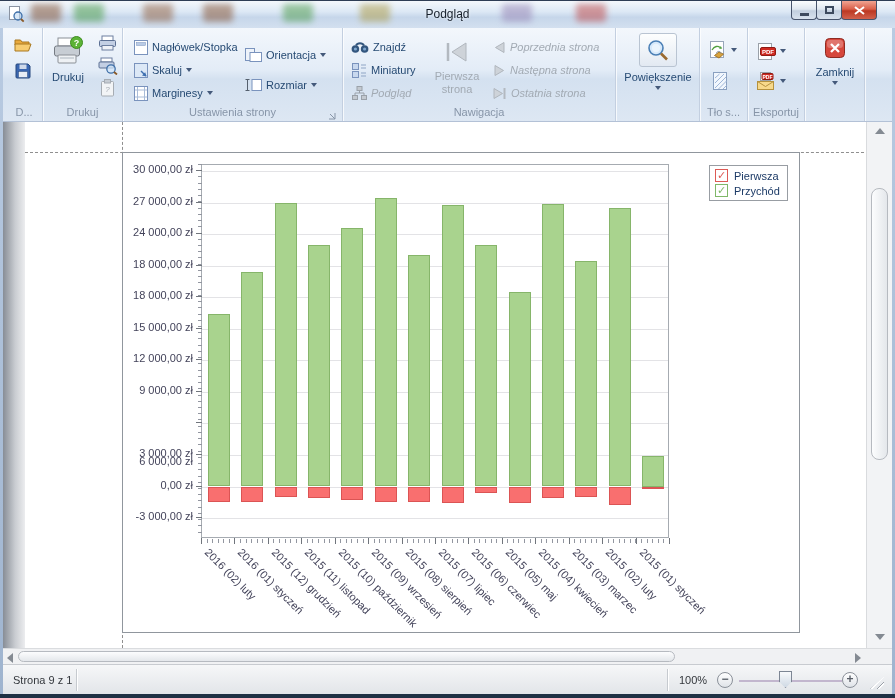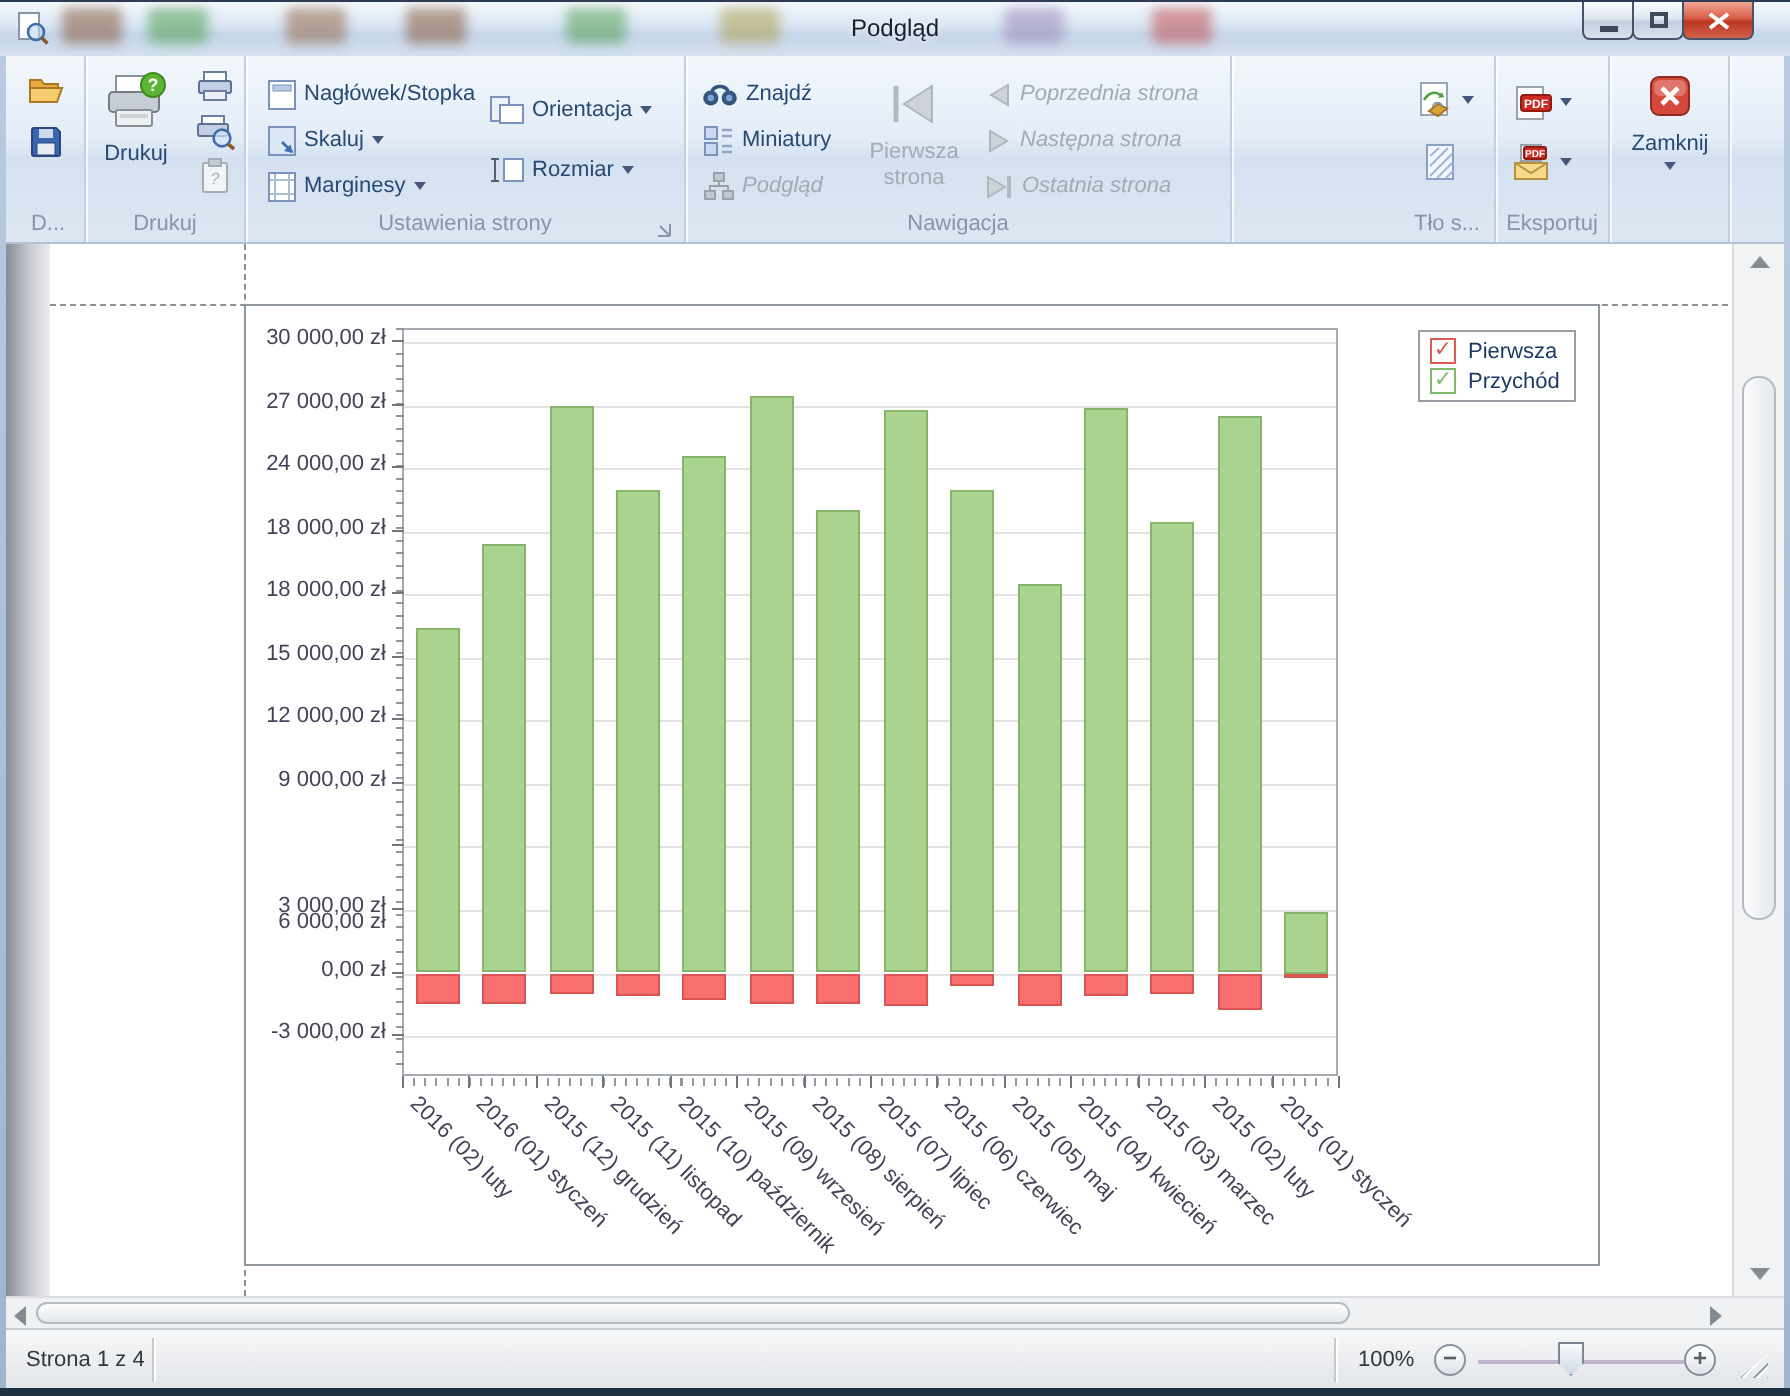--- a/index.html
+++ b/index.html
@@ -291,20 +291,33 @@
       <div class="rbtn disabled" style="left:150px;top:56px">
         <svg width="14" height="13" viewBox="0 0 14 13">
           <path d="M1 1.5l8.5 5L1 11.5z" fill="#ced3d9" stroke="#b0b6bd"></path>
           <path d="M11.5 1v11" stroke="#b3b9c0" stroke-width="2"></path>
         </svg>
         <span>Ostatnia strona</span>
       </div>
       <div class="g-label">Nawigacja</div>
     </div>
 
+    <div class="rgroup" style="left:613px;width:84px">
+      <div class="bigbtn" style="left:4px;top:5px;width:76px">
+        <span class="iconbox" style="width:38px;height:34px;border:1px solid #b9c4d2;border-radius:3px;background:linear-gradient(180deg,#fdfefe,#e2e9f2)">
+          <svg width="24" height="24" viewBox="0 0 24 24">
+            <circle cx="10" cy="10" r="7" fill="#d6e9fb" stroke="#4a7fb5" stroke-width="1.6"></circle>
+            <circle cx="10" cy="10" r="4.2" fill="#eaf4fd"></circle>
+            <line x1="15" y1="15.5" x2="21" y2="21.5" stroke="#9a6a30" stroke-width="2.6"></line>
+          </svg>
+        </span>
+        <span style="margin-top:4px">Powiększenie</span>
+        <span class="arrow-down" style="margin-top:3px"></span>
+      </div>
+    </div>
 
     <div class="rgroup" style="left:697px;width:48px">
       <div class="rbtn" style="left:8px;top:13px">
         <svg width="19" height="19" viewBox="0 0 19 19">
           <rect x="2.5" y="0.5" width="13" height="16" fill="#fff" stroke="#98a6ba"></rect>
           <path d="M4 9c2.5-4 6-4.5 8-2.5" stroke="#4f9f3f" fill="none" stroke-width="1.3"></path>
           <path d="M12.7 5l-1.5 3 3-.5z" fill="#4f9f3f"></path>
           <path d="M6.5 14.5L11 11l4.5 2.2L11 17z" fill="#d9a33c" stroke="#a3762a"></path>
           <path d="M8.5 12.5c0-2.8 4.5-2.8 4.5 0" stroke="#8a929c" fill="none"></path>
         </svg>
@@ -479,21 +492,21 @@
     </div>
   </div>
 
   <div class="hscroll">
     <div class="h-arrow-left"></div>
     <div class="h-thumb"></div>
     <div class="h-arrow-right"></div>
   </div>
 
   <div class="statusbar">
-    <div class="sb-text" style="left:10px">Strona 1 z 4</div>
+    <div class="sb-text" style="left:10px">Strona 9 z 1</div>
     <div class="sb-divider" style="left:73px"></div>
     <div class="sb-divider" style="left:664px"></div>
     <div class="sb-text" style="left:676px">100%</div>
     <div class="zoom-circle" style="left:714px">−</div>
     <div class="zoom-track"></div>
     <div class="zoom-thumb"></div>
     <div class="zoom-circle" style="left:839px">+</div>
     <div class="resize-grip"></div>
   </div>
 

